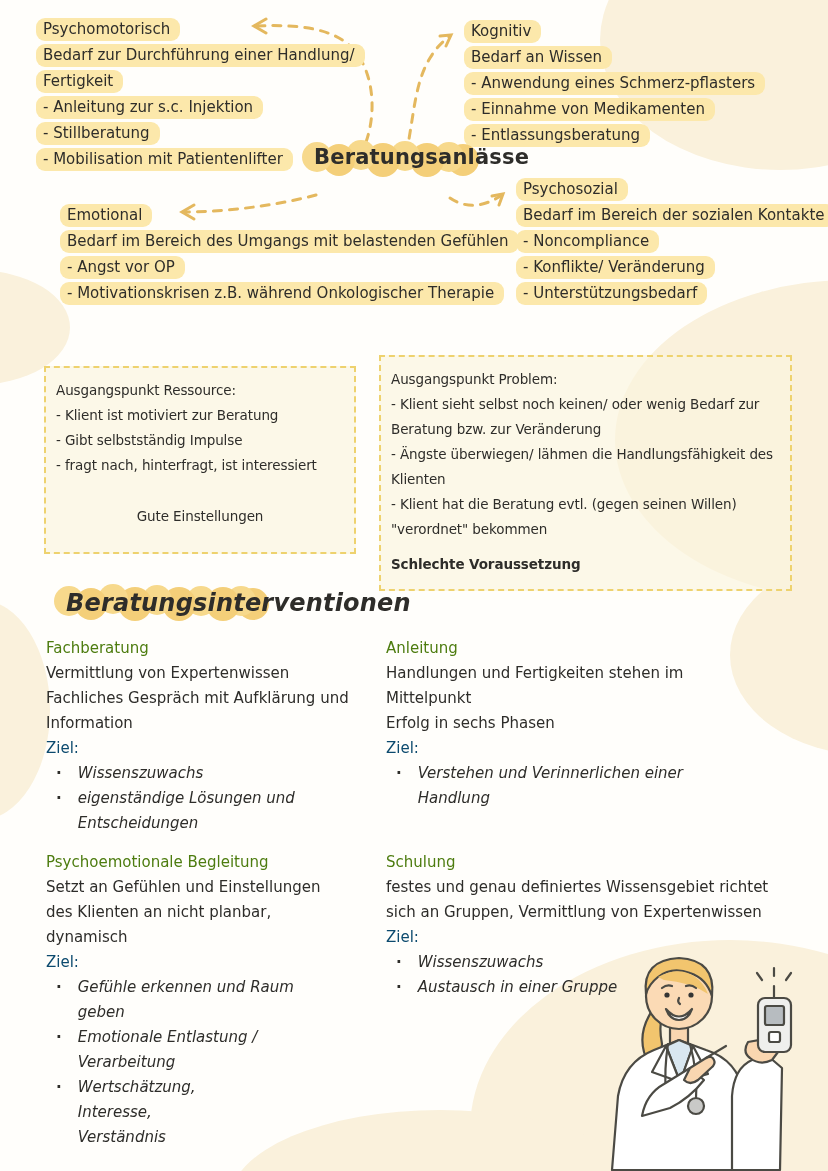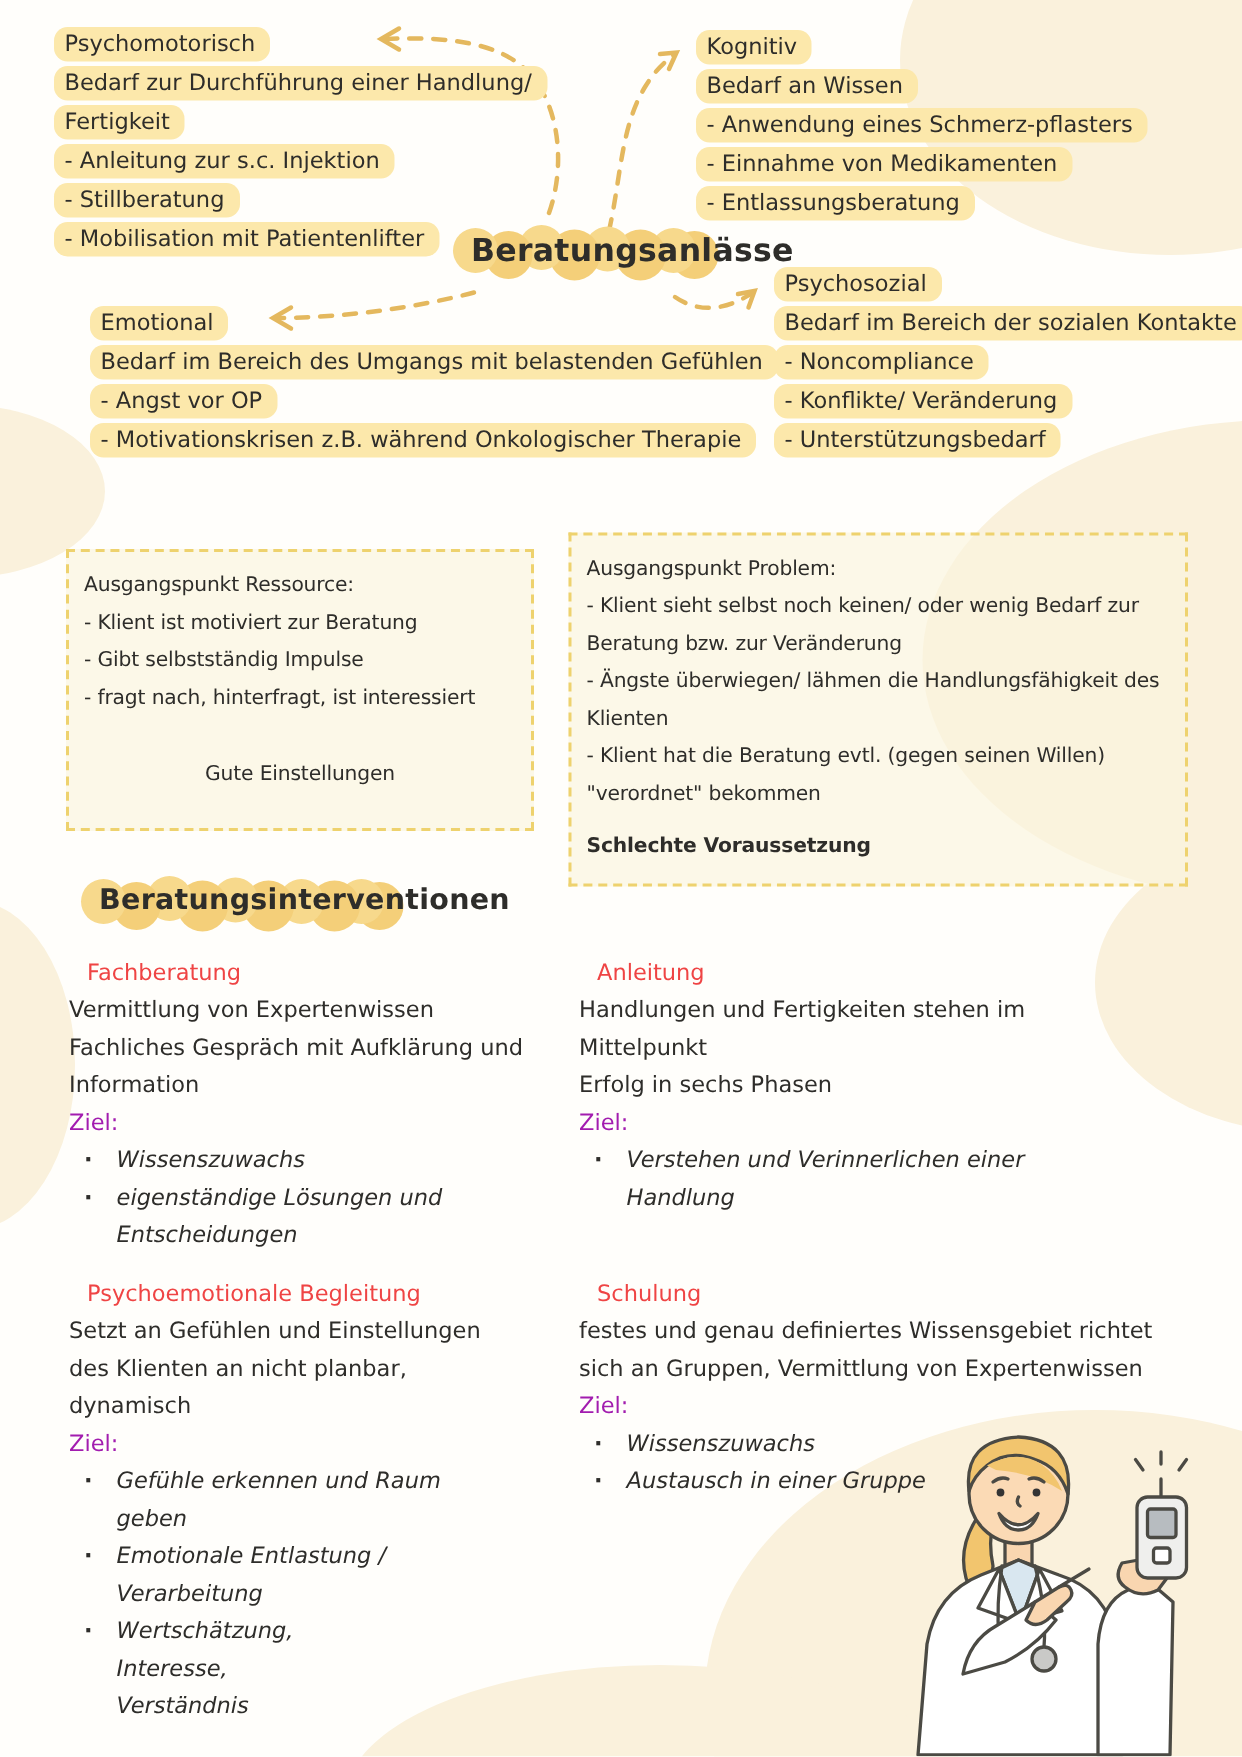--- a/index.html
+++ b/index.html
@@ -22,42 +22,42 @@
   .blobhl::before{
     content:"";position:absolute;left:2px;top:4px;width:30px;height:30px;border-radius:50%;
     background:#f7d98c;z-index:0;
   }
   .blobhl-title{font-size:21px;}
   .blobhl-title::before{
     box-shadow:22px 3px 0 1px #f4cf79,44px -2px 0 0 #f7d98c,66px 3px 0 2px #f4cf79,
                88px -1px 0 0 #f7d98c,110px 3px 0 2px #f4cf79,132px 0 0 0 #f7d98c,
                146px 3px 0 1px #f4cf79;
   }
-  .blobhl-heading{font-size:19px;}
+  .blobhl-heading{font-size:24px;font-style:italic;}
   .blobhl-heading::before{
     box-shadow:22px 3px 0 1px #f4cf79,44px -2px 0 0 #f7d98c,66px 3px 0 2px #f4cf79,
                88px -1px 0 0 #f7d98c,110px 3px 0 2px #f4cf79,132px 0 0 0 #f7d98c,
                154px 3px 0 2px #f4cf79,172px 0 0 0 #f7d98c,184px 3px 0 1px #f4cf79;
   }
 
   
   .dashed-box{
     position:absolute;border:2px dashed #eed26e;background:rgba(251,244,221,.65);
     padding:10px 10px;font-size:13.5px;line-height:25px;letter-spacing:-.1px;
   }
   .box-item{}
   .nowrap .box-item{white-space:nowrap;}
   .verdict-center{text-align:center;margin-top:26px;}
   .verdict-right{text-align:left;padding-right:52px;margin-top:10px;font-weight:bold;}
 
   
   .section{position:absolute;font-size:15px;line-height:25px;}
-  .sec-title{color:#ef4444;margin-left:12px;}
+  .sec-title{color:#4d7c0f;}
   .sec-body p{margin:0;}
-  .ziel{color:#a21caf;}
+  .ziel{color:#0c4a6e;}
   .goals{margin:0;padding:0;list-style:none;}
   .goal{display:flex;}
   .goal::before{content:"\00B7";font-weight:bold;margin:0 16px 0 10px;}
   .goal span{display:block;font-style:italic;}
 
   .illo{position:absolute;}
 </style>
 </head>
 <body>
 
@@ -94,21 +94,21 @@
   </div>
 
   <div class="node" style="left:464px;top:18px;">
     <div class="nline"><span class="hl">Kognitiv</span></div>
     <div class="nline"><span class="hl">Bedarf an Wissen</span></div>
     <div class="nline"><span class="hl">- Anwendung eines Schmerz-pflasters</span></div>
     <div class="nline"><span class="hl">- Einnahme von Medikamenten</span></div>
     <div class="nline"><span class="hl">- Entlassungsberatung</span></div>
   </div>
 
-  <div class="blobhl blobhl-title" style="left:300px;top:148px;">
+  <div class="blobhl blobhl-title" style="left:300px;top:138px;">
     <span class="txt">Beratungsanlässe</span>
   </div>
 
   <div class="node" style="left:516px;top:176px;">
     <div class="nline"><span class="hl">Psychosozial</span></div>
     <div class="nline"><span class="hl">Bedarf im Bereich der sozialen Kontakte</span></div>
     <div class="nline"><span class="hl">- Noncompliance</span></div>
     <div class="nline"><span class="hl">- Konflikte/ Veränderung</span></div>
     <div class="nline"><span class="hl">- Unterstützungsbedarf</span></div>
   </div>

